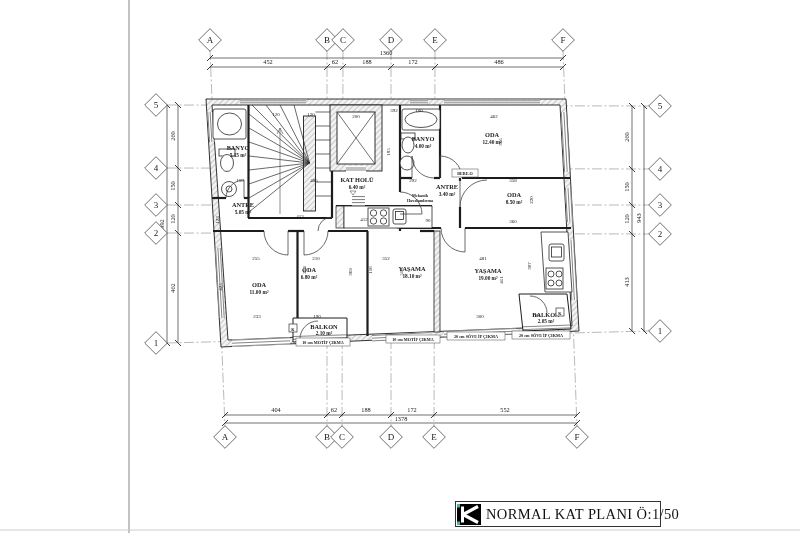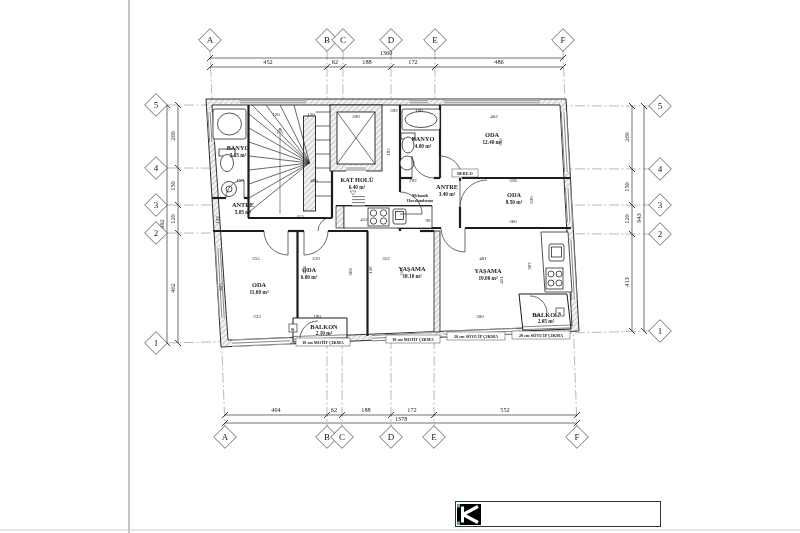--- a/index.html
+++ b/index.html
@@ -506,14 +506,15 @@
   <div id="tb-icon">
     <svg width="24" height="21" viewBox="0 0 24 21">
       <rect x="0" y="0" width="24" height="21" fill="#000"></rect>
       <rect x="0" y="0" width="3" height="3.5" fill="#49b3ab"></rect>
       <rect x="0" y="17.5" width="3" height="3.5" fill="#49b3ab"></rect>
       <rect x="4" y="2.5" width="3" height="16" fill="#fff"></rect>
       <line x1="6" y1="10.5" x2="21" y2="2.5" stroke="#fff" stroke-width="3.2"></line>
       <line x1="6" y1="10.5" x2="21" y2="18.5" stroke="#fff" stroke-width="3.2"></line>
     </svg>
   </div>
+  <div class="tb-text">NORMAL KAT PLANI Ö:1/50</div>
 </div>
 </div>
 
 </body></html>

